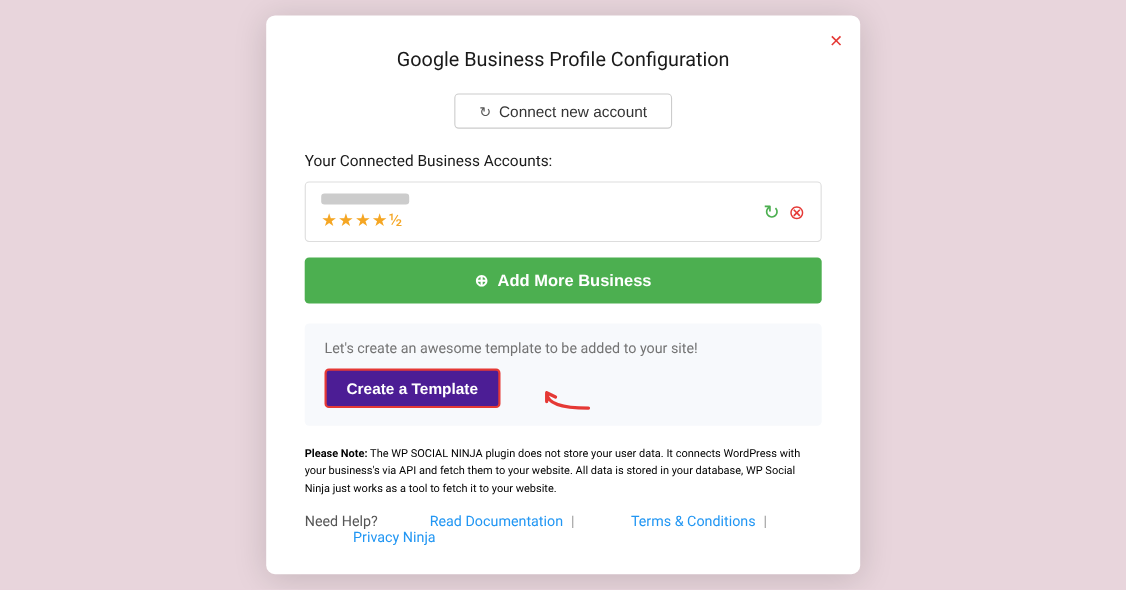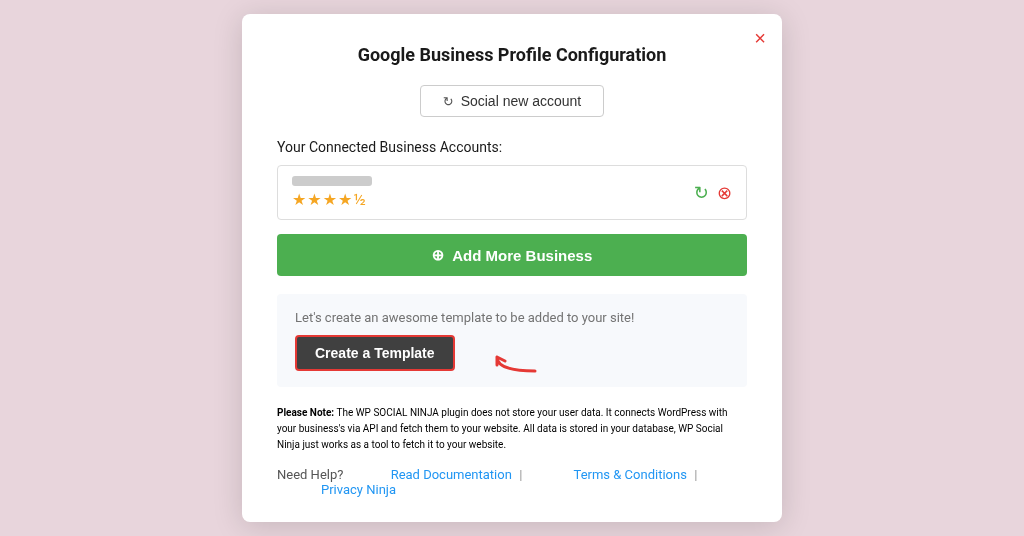--- a/index.html
+++ b/index.html
@@ -26,21 +26,21 @@
       background: none;
       border: none;
       cursor: pointer;
       color: #e53935;
       font-size: 20px;
       line-height: 1;
     }
     .modal-title {
       text-align: center;
       font-size: 18px;
-      font-weight: 700;
+      font-weight: 400;
       color: #1a1a1a;
       margin-bottom: 20px;
     }
     .connect-btn {
       display: flex;
       align-items: center;
       justify-content: center;
       gap: 7px;
       margin: 0 auto 22px;
       border: 1.5px solid #ccc;
@@ -128,21 +128,21 @@
       padding: 16px 18px;
       margin-bottom: 18px;
       position: relative;
     }
     .template-hint {
       font-size: 13px;
       color: #737373;
       margin-bottom: 10px;
     }
     .create-template-btn {
-      background: #404040;
+      background: #4c1d95;
       color: #fff;
       border: 2.5px solid #e53935;
       border-radius: 4px;
       padding: 8px 18px;
       font-size: 14px;
       font-weight: 600;
       cursor: pointer;
     }
     .arrow-indicator {
       position: absolute;
@@ -179,21 +179,21 @@
 </head>
 <body>
 
 <div class="modal">
   <button class="modal-close">×</button>
 
   <h2 class="modal-title">Google Business Profile Configuration</h2>
 
   <button class="connect-btn">
     <span class="refresh-icon">↻</span>
-    <span>Social new account</span>
+    <span>Connect new account</span>
   </button>
 
   <div>
     <div class="section-label">Your Connected Business Accounts:</div>
 
     <div class="account-row">
       <div class="account-info">
         <div class="account-name-block"></div>
         <div class="stars">★★★★½</div>
       </div>

